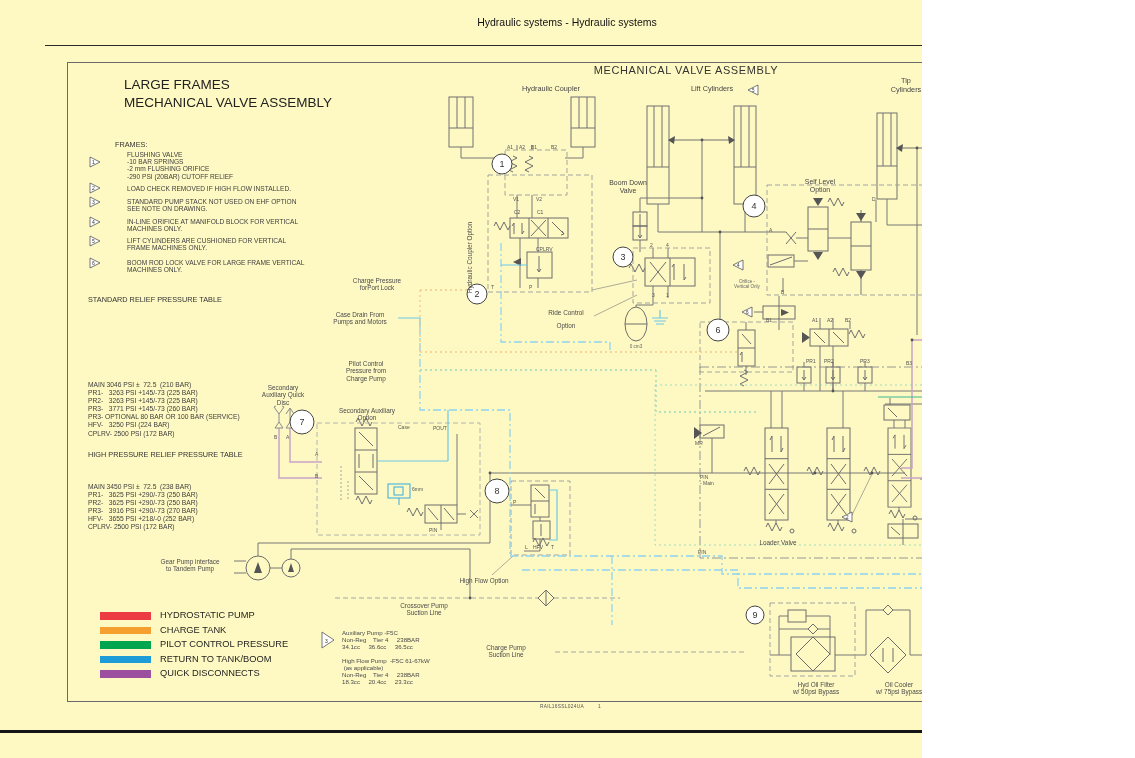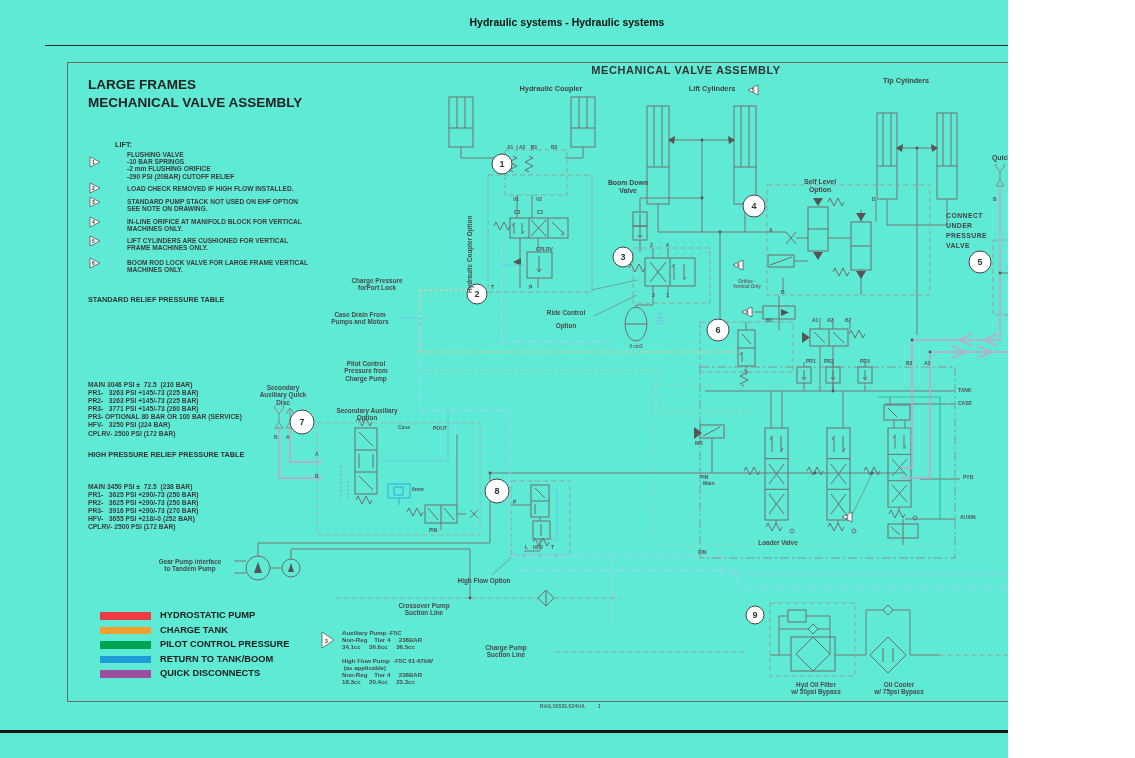--- a/index.html
+++ b/index.html
@@ -1,21 +1,21 @@
 <!DOCTYPE html>
 <html><head>
 <meta charset="utf-8">
 <style>
   html,body{margin:0;padding:0;background:#fff;}
-  #stage{position:relative;width:1008px;height:758px;background:#5eead4;overflow:hidden;
-         font-family:"Liberation Sans","DejaVu Sans",sans-serif;color:#3a3a3a;font-weight:bold;}
+  #stage{position:relative;width:922px;height:758px;background:#fef9c3;overflow:hidden;
+         font-family:"Liberation Sans","DejaVu Sans",sans-serif;color:#3a3a3a;}
   .abs{position:absolute;}
   .ctr{transform:translateX(-50%);text-align:center;}
   .h-title{font-size:10.5px;color:#111;}
-  .block-title{font-size:13.5px;line-height:1.32;color:#222;white-space:pre;}
+  .block-title{font-size:13.5px;line-height:1.32;color:#222;white-space:pre;margin-left:36px;}
   .d-title{font-size:11px;letter-spacing:.6px;color:#333;}
   .sec-head{font-size:7.3px;color:#333;}
   .note-txt{font-size:6.6px;line-height:7.2px;color:#3d3d3d;white-space:pre;}
   .tbl{font-size:6.7px;line-height:8.1px;color:#3d3d3d;white-space:pre;}
   .colhead{font-size:7.3px;color:#444;}
   .lbl{font-size:6.4px;line-height:7.4px;color:#4a4a4a;white-space:pre;}
   .lbl2{font-size:6.9px;line-height:8px;color:#444;white-space:pre;}
   .port{font-size:5px;color:#555;white-space:pre;}
   .tiny{font-size:4.6px;color:#666;white-space:pre;}
   .legend-lbl{font-size:9.3px;color:#1d1d1d;}
@@ -338,21 +338,21 @@
 Pumps and Motors</div>
   <div class="abs ctr lbl" style="left:366px;top:360px;">Pilot Control
 Pressure from
 Charge Pump</div>
   <div class="abs ctr lbl" style="left:566px;top:310px;line-height:6.5px;">Ride Control
 
 Option</div>
   <div class="abs ctr tiny" style="left:747px;top:279px;">Orifice -
 Vertical Only</div>
 
-  <div class="abs sec-head" style="left:115px;top:140px;">LIFT:</div>
+  <div class="abs sec-head" style="left:115px;top:140px;">FRAMES:</div>
   <div class="abs note-txt" style="left:127px;top:151px;">FLUSHING VALVE
 -10 BAR SPRINGS
 -2 mm FLUSHING ORIFICE
 -290 PSI (20BAR) CUTOFF RELIEF</div>
   <div class="abs note-txt" style="left:127px;top:185px;">LOAD CHECK REMOVED IF HIGH FLOW INSTALLED.</div>
   <div class="abs note-txt" style="left:127px;top:198px;">STANDARD PUMP STACK NOT USED ON EHF OPTION
 SEE NOTE ON DRAWING.</div>
   <div class="abs note-txt" style="left:127px;top:218px;">IN-LINE ORIFICE AT MANIFOLD BLOCK FOR VERTICAL
 MACHINES ONLY.</div>
   <div class="abs note-txt" style="left:127px;top:237px;">LIFT CYLINDERS ARE CUSHIONED FOR VERTICAL

